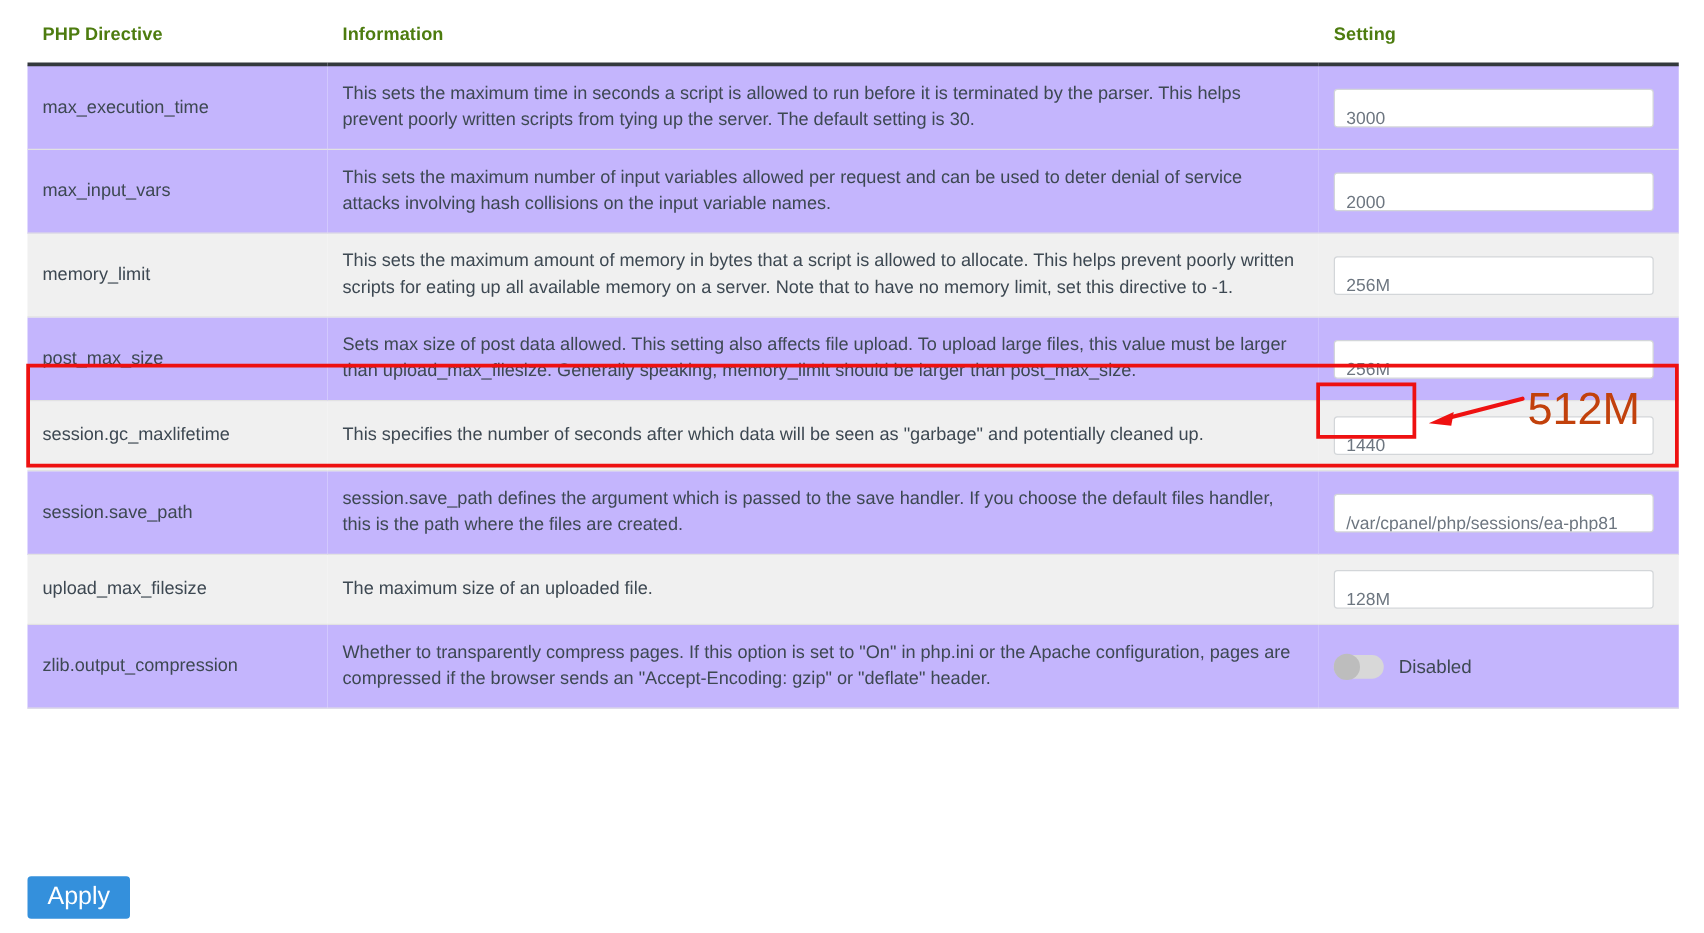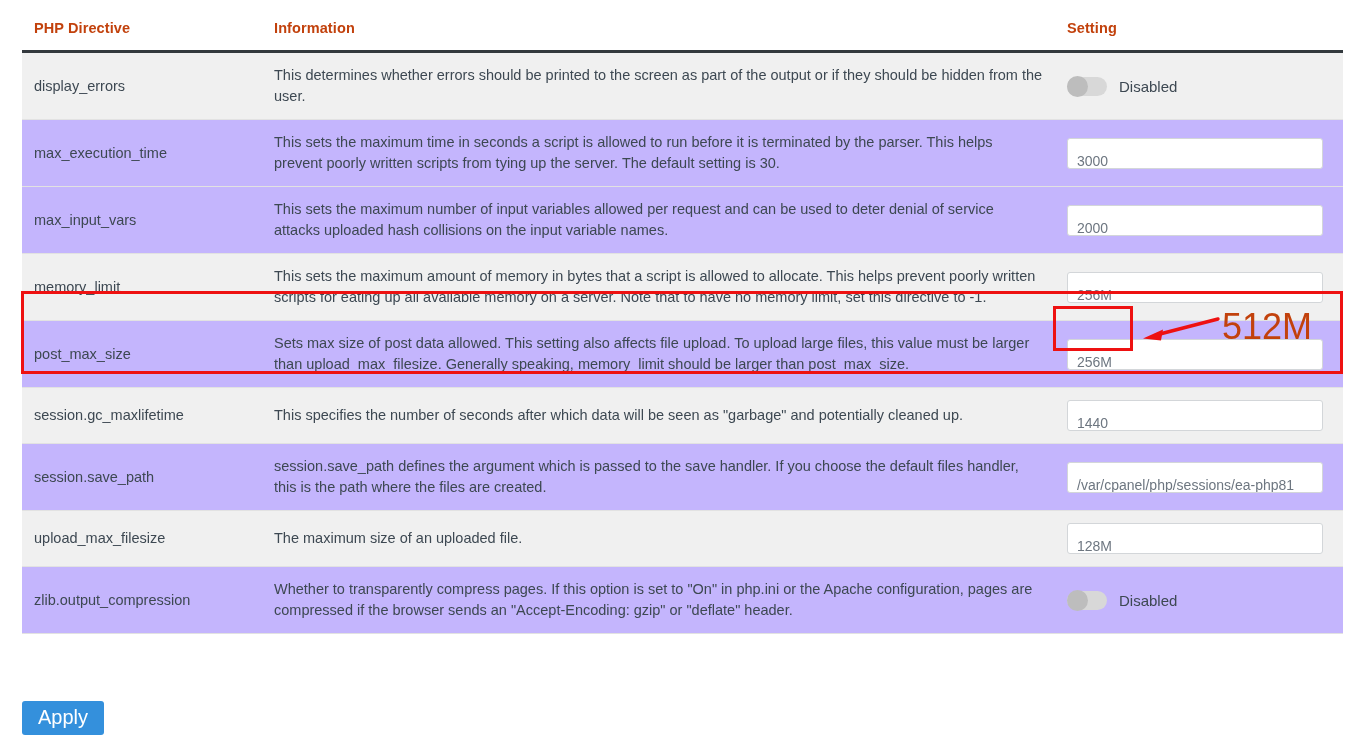--- a/index.html
+++ b/index.html
@@ -31,21 +31,21 @@
   table.php-table {
     width: 1321px;
     border-collapse: collapse;
     table-layout: fixed;
   }
 
   table.php-table thead th {
     text-align: left;
     font-size: 14.5px;
     font-weight: bold;
-    color: #c2410c;
+    color: #4d7c0f;
     padding: 6px 12px 14px 12px;
     border-bottom: 3px solid #33393d;
     vertical-align: bottom;
     letter-spacing: 0.1px;
   }
 
   col.c-directive { width: 240px; }
   col.c-info      { width: 793px; }
   col.c-setting   { width: 288px; }
 
@@ -197,42 +197,30 @@
         <col class="c-setting">
       </colgroup>
       <thead>
         <tr>
           <th>PHP Directive</th>
           <th>Information</th>
           <th>Setting</th>
         </tr>
       </thead>
       <tbody id="table-body">
-          <tr class="alt">
-            <td class="directive-cell">display_errors</td>
-            <td class="info-cell">This determines whether errors should be printed to the screen as part of the output or if they should be hidden from the user.</td>
-            <td class="setting-cell">
-              <div class="toggle-row">
-                <div class="toggle">
-                  <div class="knob"></div>
-                </div>
-                <span class="toggle-label">Disabled</span>
-              </div>
-            </td>
-          </tr>
           <tr class="plain">
             <td class="directive-cell">max_execution_time</td>
             <td class="info-cell">This sets the maximum time in seconds a script is allowed to run before it is terminated by the parser. This helps prevent poorly written scripts from tying up the server. The default setting is 30.</td>
             <td class="setting-cell">
               <div class="txt-input">3000</div>
             </td>
           </tr>
           <tr class="plain">
             <td class="directive-cell">max_input_vars</td>
-            <td class="info-cell">This sets the maximum number of input variables allowed per request and can be used to deter denial of service attacks uploaded hash collisions on the input variable names.</td>
+            <td class="info-cell">This sets the maximum number of input variables allowed per request and can be used to deter denial of service attacks involving hash collisions on the input variable names.</td>
             <td class="setting-cell">
               <div class="txt-input">2000</div>
             </td>
           </tr>
           <tr class="alt">
             <td class="directive-cell">memory_limit</td>
             <td class="info-cell">This sets the maximum amount of memory in bytes that a script is allowed to allocate. This helps prevent poorly written scripts for eating up all available memory on a server. Note that to have no memory limit, set this directive to -1.</td>
             <td class="setting-cell">
               <div class="txt-input">256M</div>
             </td>

